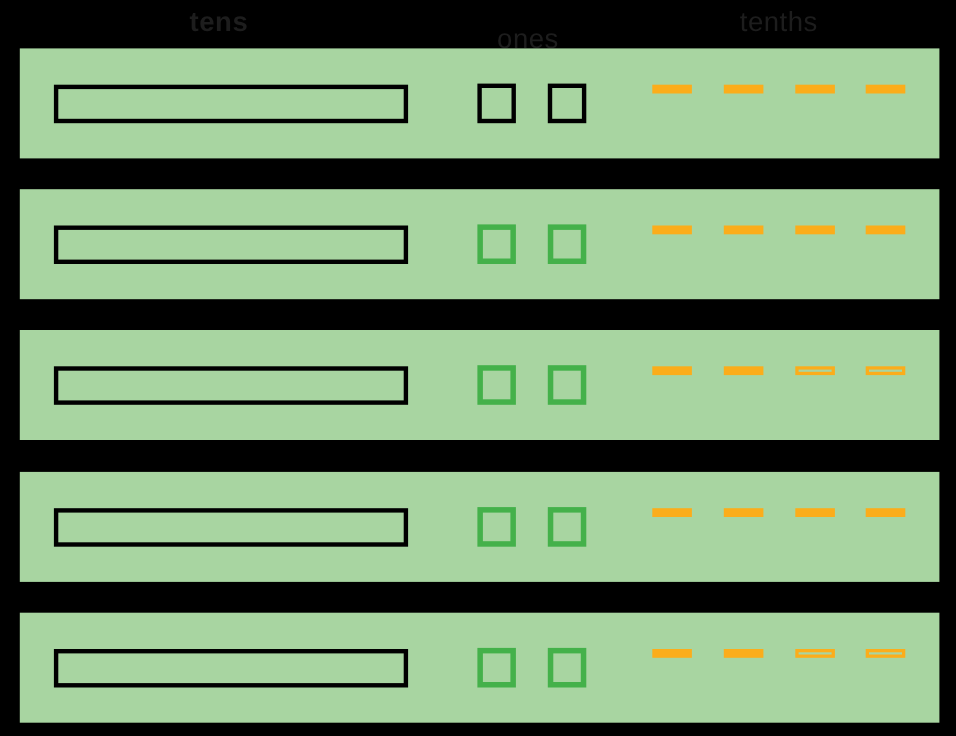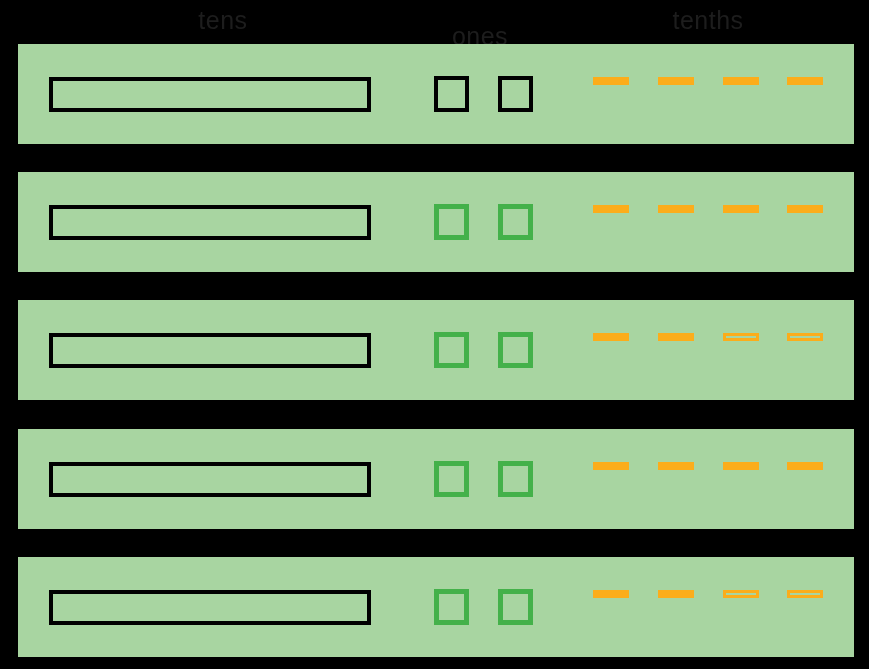--- a/index.html
+++ b/index.html
@@ -20,21 +20,21 @@
     top: 6px;
     transform: translateX(-50%);
     font-size: 25px;
     line-height: 28px;
     font-weight: 400;
     color: var(--header-text, #1d1d1d);
     letter-spacing: 0.5px;
     white-space: nowrap;
     user-select: none;
   }
-  .col-label.tens   { left: 223px; }
+  .col-label.tens   { left: 199px; font-weight: bold; }
   .col-label.ones   { left: 480px; margin-top: 16px; }
   .col-label.tenths { left: 708px; }
 
   
   .band {
     position: absolute;
     left: 18px;
     width: 836px;
     height: 100px;
     background: var(--band, #a8d5a1);

